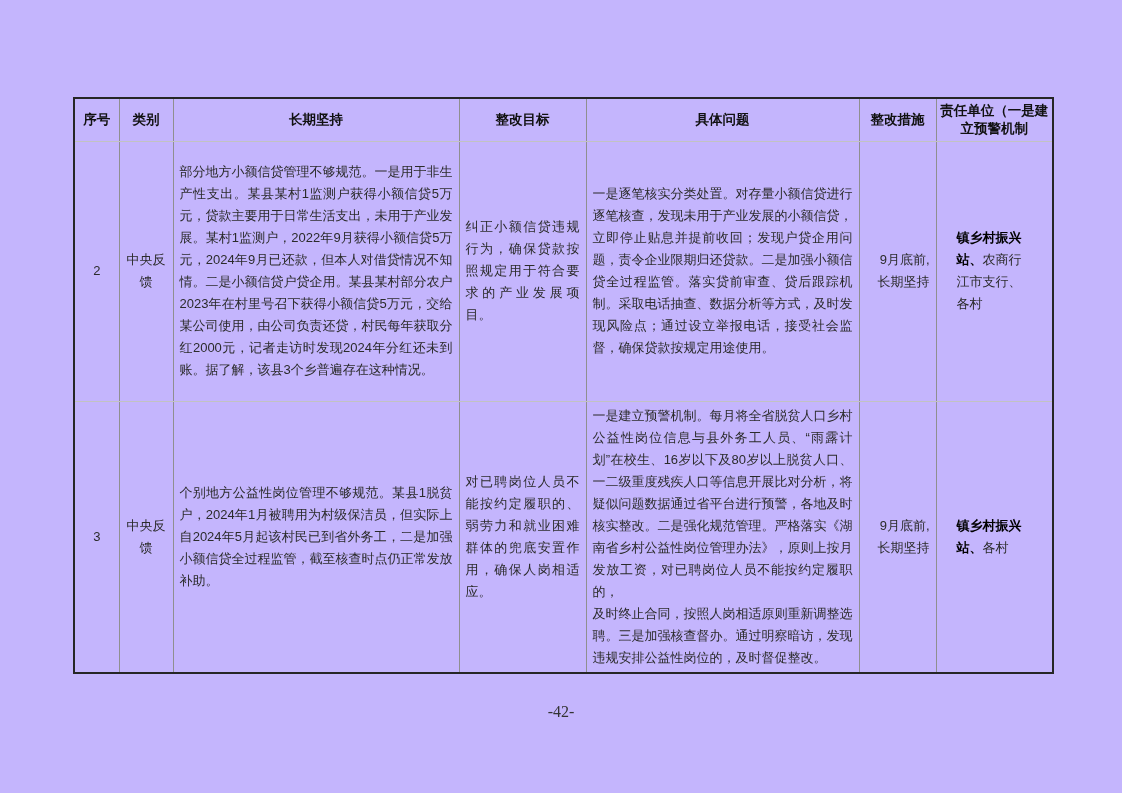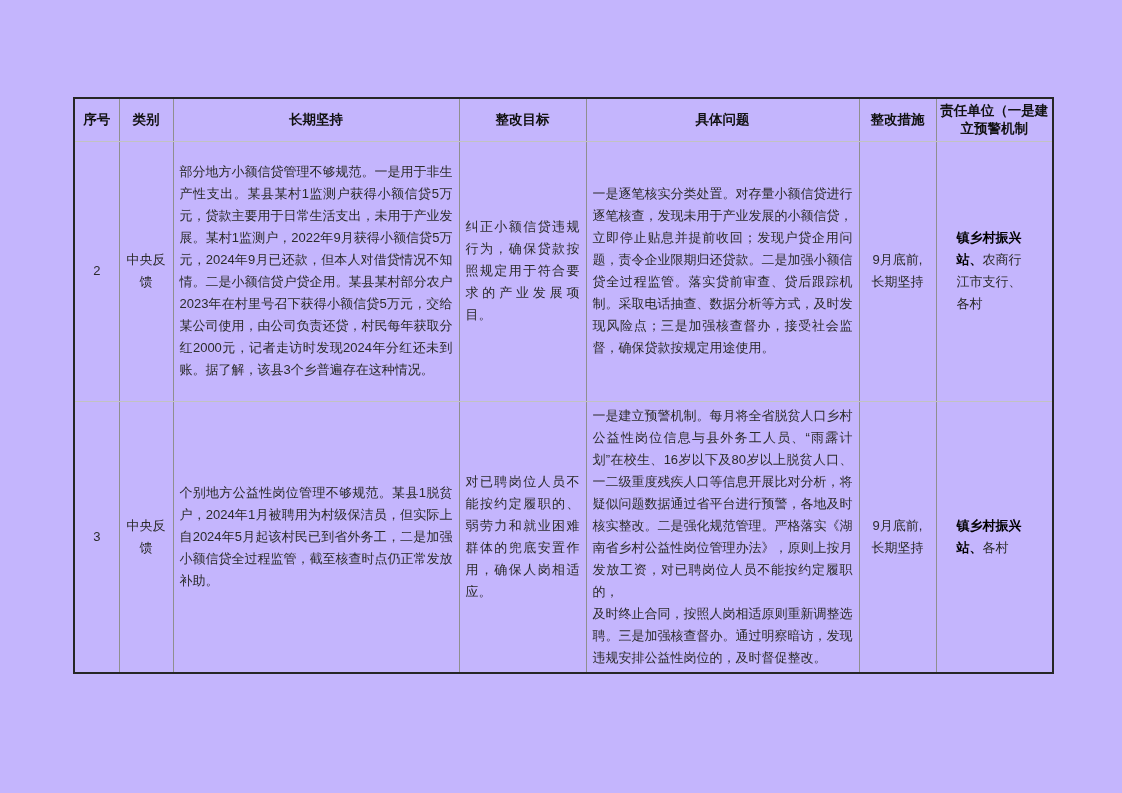--- a/index.html
+++ b/index.html
@@ -48,21 +48,21 @@
   }
   tr.row-2 { height: 260px; }
   tr.row-3 { height: 272px; }
   td.center-cell { text-align: center; padding: 0 2px; }
   td.body-cell {
     text-align: justify;
     padding: 0 6px;
     white-space: pre-line;
   }
   td.deadline-cell {
-    text-align: center;
+    text-align: right;
     padding: 0 6px;
     white-space: pre-line;
   }
   td.unit-cell {
     text-align: left;
     padding: 0 20px;
   }
   .unit-lead { font-weight: bold; color: #000000; }
   .footer {
     position: absolute;
@@ -99,33 +99,34 @@
         <th>整改措施</th>
         <th>责任单位（一是建立预警机制</th>
       </tr>
     </thead>
     <tbody>
       <tr class="row-2">
         <td class="center-cell">2</td>
         <td class="center-cell">中央反馈</td>
         <td class="body-cell">部分地方小额信贷管理不够规范。一是用于非生产性支出。某县某村1监测户获得小额信贷5万元，贷款主要用于日常生活支出，未用于产业发展。某村1监测户，2022年9月获得小额信贷5万元，2024年9月已还款，但本人对借贷情况不知情。二是小额信贷户贷企用。某县某村部分农户2023年在村里号召下获得小额信贷5万元，交给某公司使用，由公司负责还贷，村民每年获取分红2000元，记者走访时发现2024年分红还未到账。据了解，该县3个乡普遍存在这种情况。</td>
         <td class="body-cell">纠正小额信贷违规行为，确保贷款按照规定用于符合要求的产业发展项目。</td>
-        <td class="body-cell">一是逐笔核实分类处置。对存量小额信贷进行逐笔核查，发现未用于产业发展的小额信贷，立即停止贴息并提前收回；发现户贷企用问题，责令企业限期归还贷款。二是加强小额信贷全过程监管。落实贷前审查、贷后跟踪机制。采取电话抽查、数据分析等方式，及时发现风险点；三是加强核查督办，接受社会监督，确保贷款按规定用途使用。</td>
+        <td class="body-cell">一是逐笔核实分类处置。对存量小额信贷进行逐笔核查，发现未用于产业发展的小额信贷，立即停止贴息并提前收回；发现户贷企用问题，责令企业限期归还贷款。二是加强小额信贷全过程监管。落实贷前审查、贷后跟踪机制。采取电话抽查、数据分析等方式，及时发现风险点；通过设立举报电话，接受社会监督，确保贷款按规定用途使用。</td>
         <td class="deadline-cell">9月底前,
 长期坚持</td>
         <td class="unit-cell"><span class="unit-lead">镇乡村振兴站、</span><span>农商行江市支行、各村</span></td>
       </tr>
       <tr class="row-3">
         <td class="center-cell">3</td>
         <td class="center-cell">中央反馈</td>
         <td class="body-cell">个别地方公益性岗位管理不够规范。某县1脱贫户，2024年1月被聘用为村级保洁员，但实际上自2024年5月起该村民已到省外务工，二是加强小额信贷全过程监管，截至核查时点仍正常发放补助。</td>
         <td class="body-cell">对已聘岗位人员不能按约定履职的、弱劳力和就业困难群体的兜底安置作用，确保人岗相适应。</td>
         <td class="body-cell">一是建立预警机制。每月将全省脱贫人口乡村公益性岗位信息与县外务工人员、“雨露计划”在校生、16岁以下及80岁以上脱贫人口、一二级重度残疾人口等信息开展比对分析，将疑似问题数据通过省平台进行预警，各地及时核实整改。二是强化规范管理。严格落实《湖南省乡村公益性岗位管理办法》，原则上按月发放工资，对已聘岗位人员不能按约定履职的，
 及时终止合同，按照人岗相适原则重新调整选聘。三是加强核查督办。通过明察暗访，发现违规安排公益性岗位的，及时督促整改。</td>
         <td class="deadline-cell">9月底前,
 长期坚持</td>
         <td class="unit-cell"><span class="unit-lead">镇乡村振兴站、</span><span>各村</span></td>
       </tr>
     </tbody>
   </table>
 
+  <div class="footer">-42-</div>
 
 </div>
 
 </body></html>

